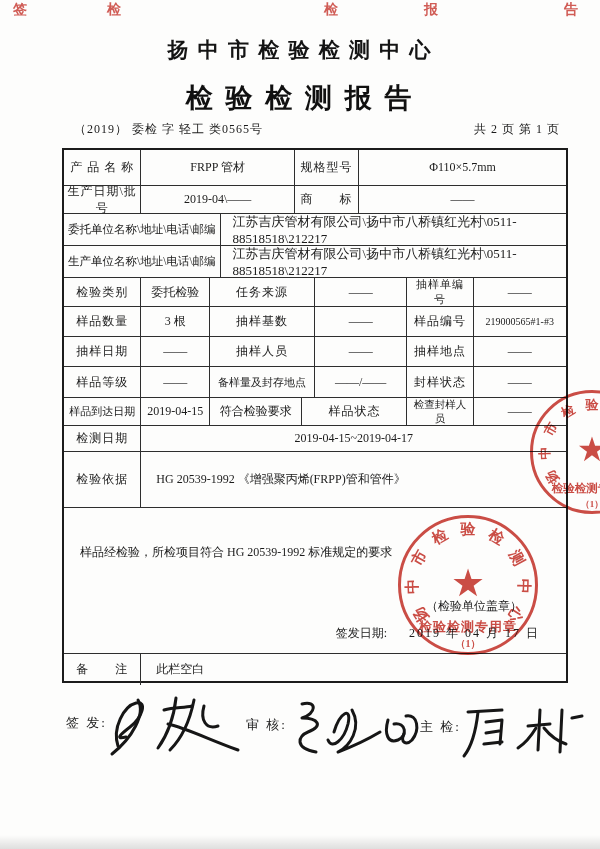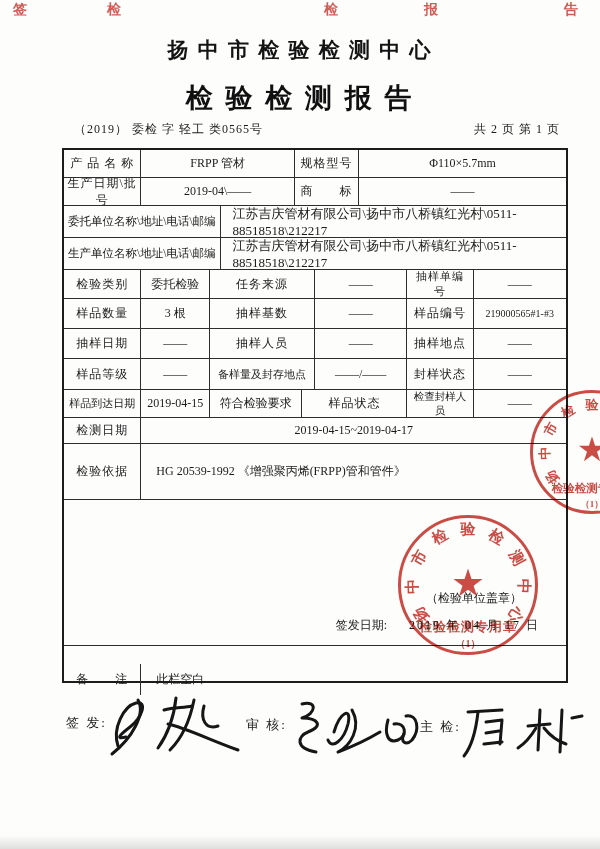--- a/index.html
+++ b/index.html
@@ -14,21 +14,21 @@
   .org-title{position:absolute;top:36px;left:0;width:100%;text-align:center;
     font-size:21px;font-weight:bold;letter-spacing:2px;color:#141414;}
   .report-title{position:absolute;top:80px;left:0;width:100%;text-align:center;
     font-size:27px;font-weight:bold;letter-spacing:3px;color:#101010;}
   .doc-no{position:absolute;top:121px;left:74px;font-size:12px;letter-spacing:1px;}
   .page-info{position:absolute;top:121px;right:40px;font-size:12px;letter-spacing:1px;}
   
   .tbl{position:absolute;left:62px;top:148px;width:506px;height:535px;
     border:2px solid #1c1c1c;box-sizing:border-box;display:flex;flex-direction:column;}
   .row{display:flex;border-bottom:1px solid #2e2e2e;box-sizing:border-box;flex:0 0 auto;}
-  .row:last-child{border-bottom:none;margin-top:18px;}
+  .row:last-child{border-bottom:none;}
   .cell{border-right:1px solid #2e2e2e;box-sizing:border-box;display:flex;
     align-items:center;justify-content:center;font-size:12px;text-align:center;
     padding:1px 3px;overflow:hidden;}
   .cell:last-child{border-right:none;}
   .cell.left{justify-content:flex-start;text-align:left;padding-left:12px;}
   .cell.small{font-size:13px;}
   .cell.label{letter-spacing:1px;}
   
   .w-l1{flex:0 0 15.4%;} .w-v1{flex:0 0 30.6%;} .w-l2{flex:0 0 12.8%;} .w-v2{flex:1 1 auto;}
   .w-wl{flex:0 0 31.2%;} .w-wv{flex:1 1 auto;}
@@ -81,21 +81,21 @@
   <span class="edge-mark" style="left:424px">报</span>
   <span class="edge-mark" style="left:564px">告</span>
 
   <div class="org-title">扬 中 市 检 验 检 测 中 心</div>
   <div class="report-title">检 验 检 测 报 告</div>
   <div class="doc-no">（2019） 委检 字 轻工 类0565号</div>
   <div class="page-info">共 2 页 第 1 页</div>
 
   <div class="tbl">
 
-    <div class="row" style="height:28px">
+    <div class="row" style="height:36px">
       <div class="cell label w-l1">产 品 名 称</div>
       <div class="cell w-v1">FRPP 管材</div>
       <div class="cell label w-l2">规格型号</div>
       <div class="cell w-v2">Φ110×5.7mm</div>
     </div>
 
     <div class="row" style="height:28px">
       <div class="cell label w-l1">生产日期\批号</div>
       <div class="cell w-v1">2019-04\——</div>
       <div class="cell label w-l2">商　　标</div>
@@ -162,20 +162,21 @@
       <div class="cell" style="flex:1 1 auto">2019-04-15~2019-04-17</div>
     </div>
 
     <div class="row" style="height:56px">
       <div class="cell label c1">检验依据</div>
       <div class="cell left" style="flex:1 1 auto;padding-left:15px">HG 20539-1992 《增强聚丙烯(FRPP)管和管件》</div>
     </div>
 
     <div class="row" style="height:146px">
       <div class="concl-body">
+        <div class="concl-text">样品经检验，所检项目符合 HG 20539-1992 标准规定的要求</div>
         <div class="stamp-hint">（检验单位盖章）</div>
         <div class="issue-line">
           <span>签发日期:</span><span class="date">2019 年 04 月 17 日</span>
         </div>
       </div>
     </div>
 
     <div class="row" style="height:31px">
       <div class="cell label c1">备　　注</div>
       <div class="cell left" style="flex:1 1 auto;padding-left:15px">此栏空白</div>

